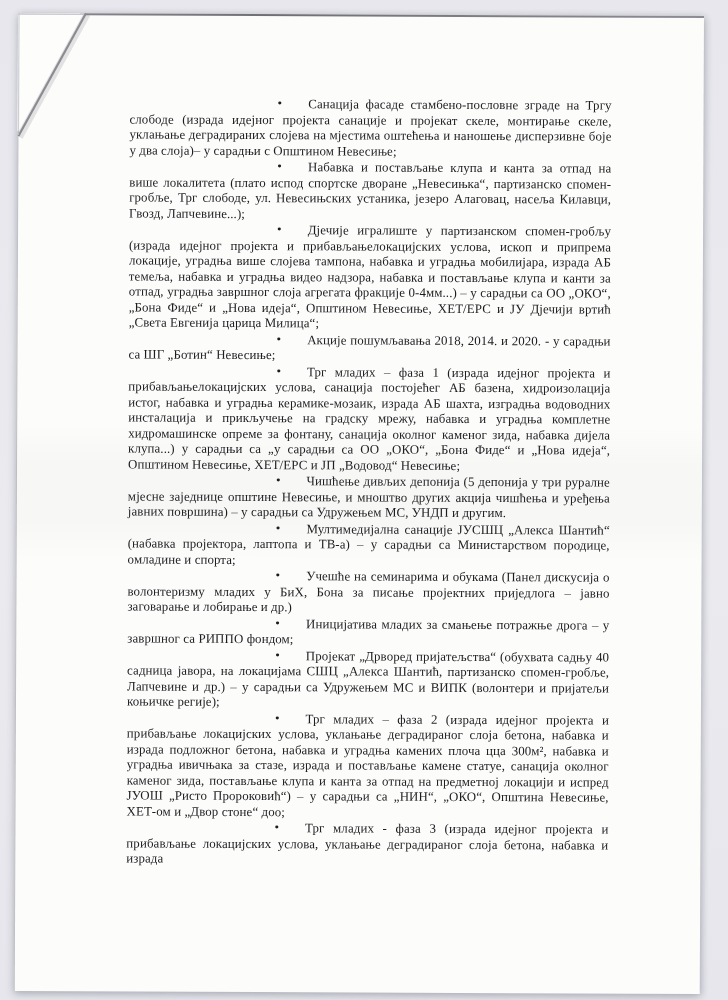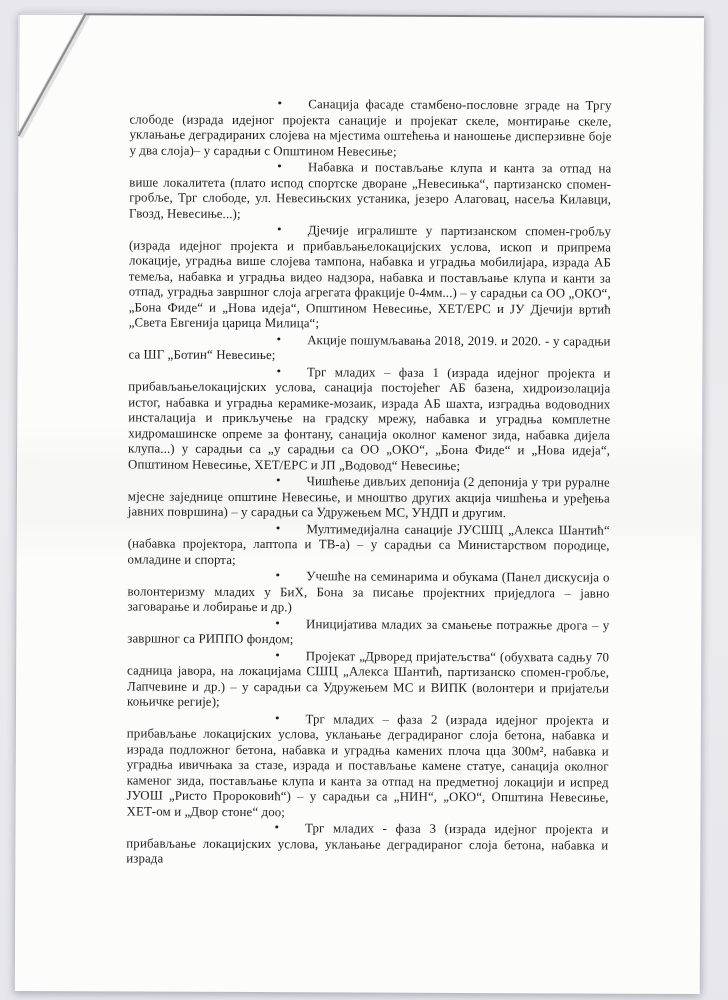--- a/index.html
+++ b/index.html
@@ -101,27 +101,27 @@
     <svg class="fold-svg" viewBox="0 0 120 160" aria-hidden="true">
       <polygon points="0,0 67,0 1,123 0,123" fill="#fdfdfc"></polygon>
       <line x1="69" y1="1" x2="2" y2="124" stroke="rgba(125,125,135,0.20)" stroke-width="7"></line>
       <line x1="68" y1="0" x2="1" y2="123" stroke="#8b8b92" stroke-width="2.2"></line>
       <line x1="0" y1="1" x2="66" y2="1" stroke="#c8c8cd" stroke-width="1.4"></line>
       <line x1="1" y1="0" x2="1" y2="122" stroke="#cfcfd4" stroke-width="1.2"></line>
     </svg>
 
     <div class="textblock">
         <p class="item"><span class="bullet">•</span><span class="tab"></span><span>Санација фасаде стамбено-пословне зграде на Тргу слободе (израда идејног пројекта санације и пројекат скеле, монтирање скеле, уклањање деградираних слојева на мјестима оштећења и наношење дисперзивне боје у два слоја)– у сарадњи с Општином Невесиње;</span></p>
-        <p class="item"><span class="bullet">•</span><span class="tab"></span><span>Набавка и постављање клупа и канта за отпад на више локалитета (плато испод спортске дворане „Невесињка“, партизанско спомен-гробље, Трг слободе, ул. Невесињских устаника, језеро Алаговац, насеља Килавци, Гвозд, Невесиње...);</span></p>
+        <p class="item"><span class="bullet">•</span><span class="tab"></span><span>Набавка и постављање клупа и канта за отпад на више локалитета (плато испод спортске дворане „Невесињка“, партизанско спомен-гробље, Трг слободе, ул. Невесињских устаника, језеро Алаговац, насеља Килавци, Гвозд, Лапчевине...);</span></p>
         <p class="item"><span class="bullet">•</span><span class="tab"></span><span>Дјечије игралиште у партизанском спомен-гробљу (израда идејног пројекта и прибављањелокацијских услова, ископ и припрема локације, уградња више слојева тампона, набавка и уградња мобилијара, израда АБ темеља, набавка и уградња видео надзора, набавка и постављање клупа и канти за отпад, уградња завршног слоја агрегата фракције 0-4мм...) – у сарадњи са ОО „ОКО“, „Бона Фиде“ и „Нова идеја“, Општином Невесиње, ХЕТ/ЕРС и ЈУ Дјечији вртић „Света Евгенија царица Милица“;</span></p>
-        <p class="item"><span class="bullet">•</span><span class="tab"></span><span>Акције пошумљавања 2018, 2019. и 2020. - у сарадњи са ШГ „Ботин“ Невесиње;</span></p>
+        <p class="item"><span class="bullet">•</span><span class="tab"></span><span>Акције пошумљавања 2018, 2014. и 2020. - у сарадњи са ШГ „Ботин“ Невесиње;</span></p>
         <p class="item"><span class="bullet">•</span><span class="tab"></span><span>Трг младих – фаза 1 (израда идејног пројекта и прибављањелокацијских услова, санација постојећег АБ базена, хидроизолација истог, набавка и уградња керамике-мозаик, израда АБ шахта, изградња водоводних инсталација и прикључење на градску мрежу, набавка и уградња комплетне хидромашинске опреме за фонтану, санација околног каменог зида, набавка дијела клупа...) у сарадњи са „у сарадњи са ОО „ОКО“, „Бона Фиде“ и „Нова идеја“, Општином Невесиње, ХЕТ/ЕРС и ЈП „Водовод“ Невесиње;</span></p>
-        <p class="item"><span class="bullet">•</span><span class="tab"></span><span>Чишћење дивљих депонија (2 депонија у три руралне мјесне заједнице општине Невесиње, и мноштво других акција чишћења и уређења јавних површина) – у сарадњи са Удружењем МС, УНДП и другим.</span></p>
+        <p class="item"><span class="bullet">•</span><span class="tab"></span><span>Чишћење дивљих депонија (5 депонија у три руралне мјесне заједнице општине Невесиње, и мноштво других акција чишћења и уређења јавних површина) – у сарадњи са Удружењем МС, УНДП и другим.</span></p>
         <p class="item"><span class="bullet">•</span><span class="tab"></span><span>Мултимедијална санације ЈУСШЦ „Алекса Шантић“ (набавка пројектора, лаптопа и ТВ-а) – у сарадњи са Министарством породице, омладине и спорта;</span></p>
         <p class="item"><span class="bullet">•</span><span class="tab"></span><span>Учешће на семинарима и обукама (Панел дискусија о волонтеризму младих у БиХ, Бона за писање пројектних приједлога – јавно заговарање и лобирање и др.)</span></p>
         <p class="item"><span class="bullet">•</span><span class="tab"></span><span>Иницијатива младих за смањење потражње дрога – у завршног са РИППО фондом;</span></p>
-        <p class="item"><span class="bullet">•</span><span class="tab"></span><span>Пројекат „Дрворед пријатељства“ (обухвата садњу 70 садница јавора, на локацијама СШЦ „Алекса Шантић, партизанско спомен-гробље, Лапчевине и др.) – у сарадњи са Удружењем МС и ВИПК (волонтери и пријатељи коњичке регије);</span></p>
+        <p class="item"><span class="bullet">•</span><span class="tab"></span><span>Пројекат „Дрворед пријатељства“ (обухвата садњу 40 садница јавора, на локацијама СШЦ „Алекса Шантић, партизанско спомен-гробље, Лапчевине и др.) – у сарадњи са Удружењем МС и ВИПК (волонтери и пријатељи коњичке регије);</span></p>
         <p class="item"><span class="bullet">•</span><span class="tab"></span><span>Трг младих – фаза 2 (израда идејног пројекта и прибављање локацијских услова, уклањање деградираног слоја бетона, набавка и израда подложног бетона, набавка и уградња камених плоча цца 300м², набавка и уградња ивичњака за стазе, израда и постављање камене статуе, санација околног каменог зида, постављање клупа и канта за отпад на предметној локацији и испред ЈУОШ „Ристо Пророковић“) – у сарадњи са „НИН“, „ОКО“, Општина Невесиње, ХЕТ-ом и „Двор стоне“ доо;</span></p>
         <p class="item"><span class="bullet">•</span><span class="tab"></span><span>Трг младих - фаза 3 (израда идејног пројекта и прибављање локацијских услова, уклањање деградираног слоја бетона, набавка и израда</span></p>
       </div>
 
   </div>
 </div>
 
 </body></html>

